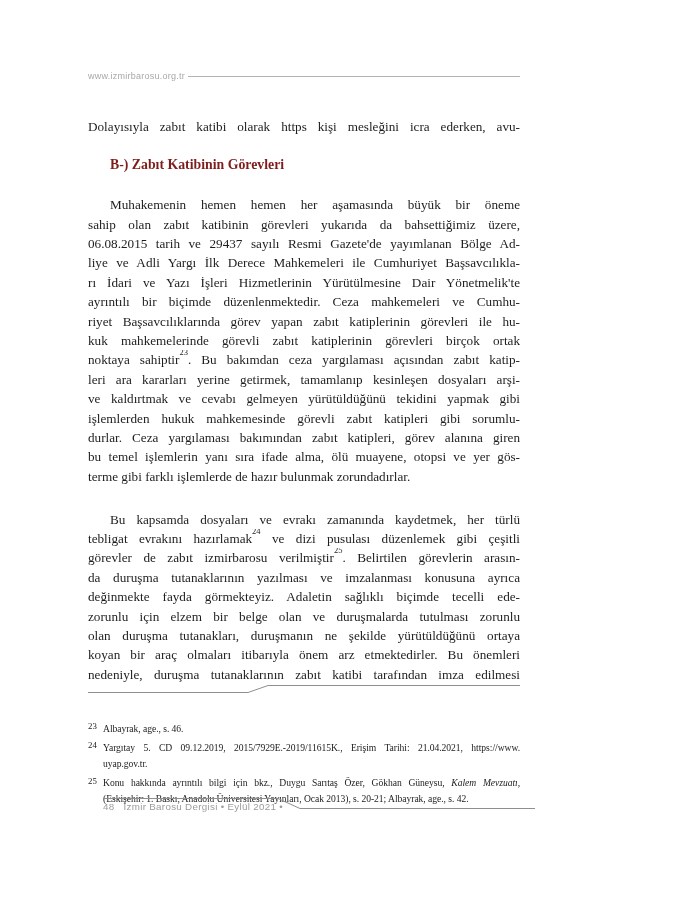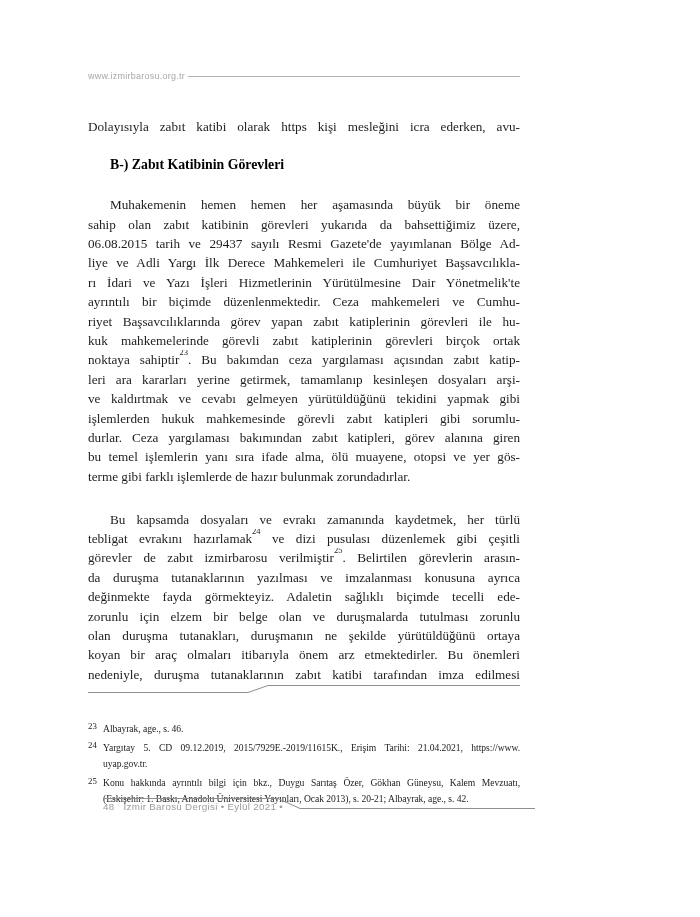--- a/index.html
+++ b/index.html
@@ -22,24 +22,24 @@
   }
   .header-rule{flex:1;height:0;border-top:1px solid #b3b3b3;margin-left:3px;margin-top:1px;}
 
   
   .content{position:absolute;left:88px;top:117px;width:432px;}
   .para{margin:0;padding:0;font-size:13.2px;line-height:19.4px;}
   .tline{height:19.4px;overflow:hidden;white-space:normal;}
   .tline.just{text-align:justify;text-align-last:justify;-moz-text-align-last:justify;}
   .tline.ind{text-indent:22px;}
   .tline sup{font-size:8.5px;line-height:0;position:relative;top:-4px;}
-  .tline .it{}
+  .tline .it{font-style:italic;}
   .section-heading{
     margin:18.5px 0 0 0;padding:0 0 0 22px;
-    font-size:13.8px;line-height:19.4px;font-weight:bold;color:#000000;
+    font-size:13.8px;line-height:19.4px;font-weight:bold;color:#7f1d1d;
   }
   .para.p2{margin-top:21px;}
   .para.p3{margin-top:23.5px;}
 
   
   .fn-sep{display:block;margin:-2px 0 0 0;}
   .fn-sep polyline, .footer-rule polyline{fill:none;stroke:#8f8f8f;stroke-width:1;}
 
   
   .footnotes{position:absolute;left:88px;top:716px;width:432px;}

